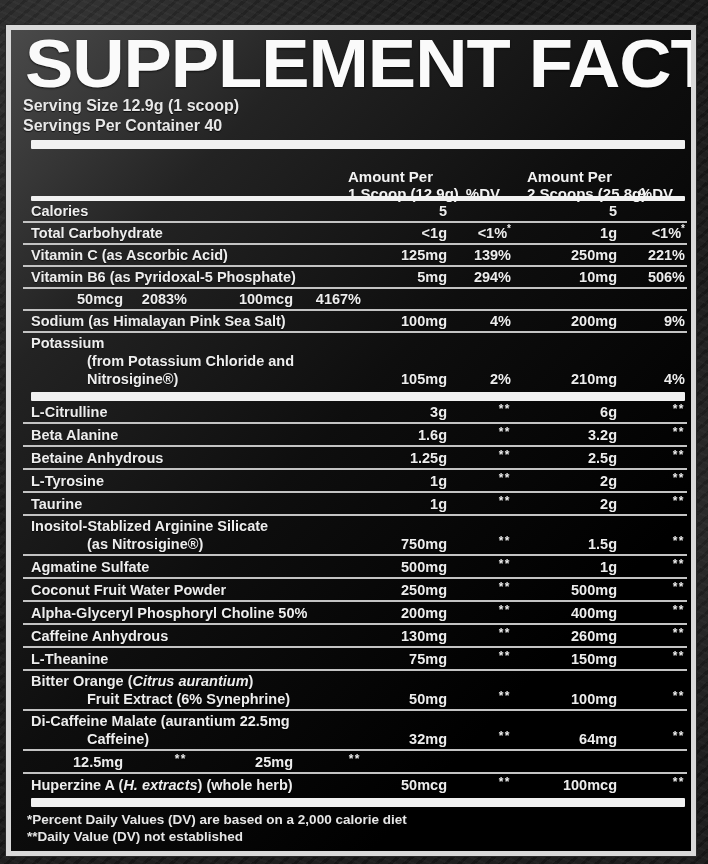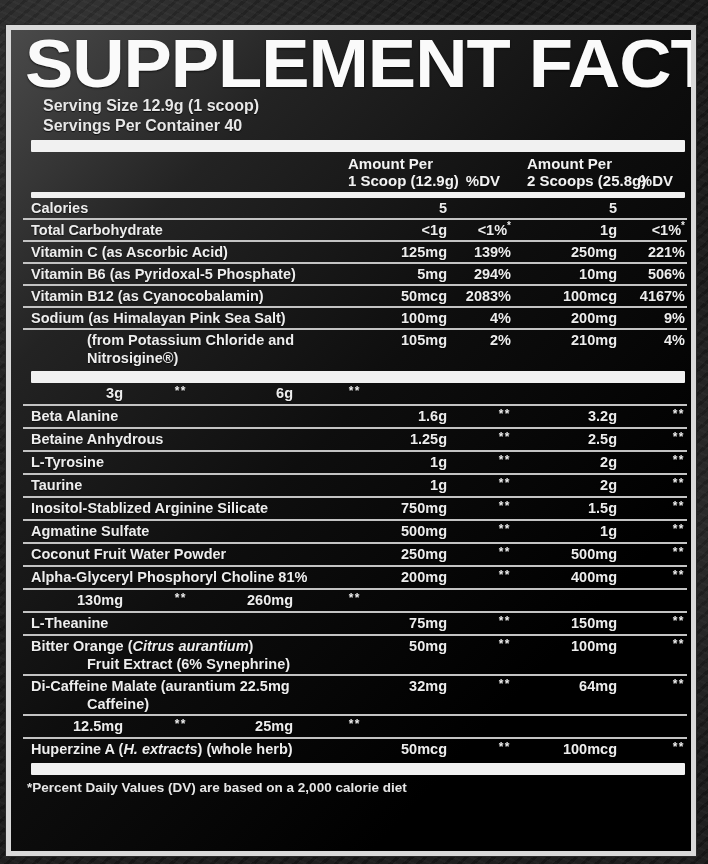--- a/index.html
+++ b/index.html
@@ -30,34 +30,34 @@
   }
   .title{
     height:56px;line-height:56px;
     font-size:69px;font-weight:bold;letter-spacing:-1px;
     transform:scaleX(1.05);transform-origin:left center;
     white-space:nowrap;color:#fafafa;margin:2px 0 4px 2px;
     text-shadow:0 1px 2px rgba(0,0,0,0.7);
   }
   .serv{
     font-size:16px;font-weight:bold;line-height:20px;
-    margin-left:20px;color:#e8e8e8;
+    margin-left:0;color:#e8e8e8;
     text-shadow:0 1px 1px rgba(0,0,0,0.7);
   }
   .bar{background:#f1f1f1;margin-left:8px;margin-right:2px;border-radius:1px;}
   .b1{height:12px;margin-top:4px;}
   .b2{height:6px;margin-top:2px;}
   .b3{height:12px;margin-top:3px;}
-  .colhdr{position:relative;height:37px;margin-top:1px;font-weight:bold;font-size:15px;line-height:17px;color:#f2f2f2;}
+  .colhdr{position:relative;height:37px;margin-top:17px;font-weight:bold;font-size:15px;line-height:17px;color:#f2f2f2;}
   .h-a1{position:absolute;left:325px;top:2px;}
   .h-dv1{position:absolute;left:428px;width:49px;top:19px;text-align:right;}
   .h-a2{position:absolute;left:504px;top:2px;}
   .h-dv2{position:absolute;left:601px;width:49px;top:19px;text-align:right;}
   .tbl{width:100%;}
-  .row{display:flex;align-items:flex-start;padding:1px 0 1px;}
+  .row{display:flex;align-items:flex-end;padding:1px 0 1px;}
   .row + .row{border-top:2px solid #c3c3c3;}
   .cell{font-size:14.5px;font-weight:bold;line-height:18px;color:#ededed;text-shadow:0 1px 1px rgba(0,0,0,0.6);}
   .name{flex:1;padding-left:8px;}
   .name .l2{padding-left:56px;}
   .a1{width:100px;text-align:right;}
   .d1{width:67px;text-align:right;padding-right:3px;box-sizing:border-box;}
   .a2{width:103px;text-align:right;}
   .d2{width:70px;text-align:right;padding-right:2px;box-sizing:border-box;}
   .it{font-style:italic;margin-top:31px;}
   .nd{font-size:12px;letter-spacing:1.5px;position:relative;top:-3px;}
@@ -121,52 +121,53 @@
         <div class="row">
           <div class="cell name">
             <div class="l1"><span>Vitamin B6 (as Pyridoxal-5 Phosphate)</span></div>
           </div>
           <div class="cell a1">5mg</div>
           <div class="cell d1">294%</div>
           <div class="cell a2">10mg</div>
           <div class="cell d2">506%</div>
         </div>
         <div class="row">
-          <div class="cell name">
-            <div class="l1"><span>Vitamin B12 (as Cyanocobalamin)</span></div>
-          </div>
           <div class="cell a1">50mcg</div>
           <div class="cell d1">2083%</div>
           <div class="cell a2">100mcg</div>
           <div class="cell d2">4167%</div>
         </div>
         <div class="row">
           <div class="cell name">
             <div class="l1"><span>Sodium (as Himalayan Pink Sea Salt)</span></div>
           </div>
           <div class="cell a1">100mg</div>
           <div class="cell d1">4%</div>
           <div class="cell a2">200mg</div>
           <div class="cell d2">9%</div>
         </div>
         <div class="row">
           <div class="cell name">
+            <div class="l1"><span>Potassium</span></div>
             <div class="l2"><span>(from Potassium Chloride and Nitrosigine®)</span></div>
           </div>
           <div class="cell a1">105mg</div>
           <div class="cell d1">2%</div>
           <div class="cell a2">210mg</div>
           <div class="cell d2">4%</div>
         </div>
       </div>
 
     <div class="bar b3"></div>
 
     <div class="tbl">
         <div class="row">
+          <div class="cell name">
+            <div class="l1"><span>L-Citrulline</span></div>
+          </div>
           <div class="cell a1">3g</div>
           <div class="cell d1"><span class="nd">**</span></div>
           <div class="cell a2">6g</div>
           <div class="cell d2"><span class="nd">**</span></div>
         </div>
         <div class="row">
           <div class="cell name">
             <div class="l1"><span>Beta Alanine</span></div>
           </div>
           <div class="cell a1">1.6g</div>
@@ -197,20 +198,21 @@
             <div class="l1"><span>Taurine</span></div>
           </div>
           <div class="cell a1">1g</div>
           <div class="cell d1"><span class="nd">**</span></div>
           <div class="cell a2">2g</div>
           <div class="cell d2"><span class="nd">**</span></div>
         </div>
         <div class="row">
           <div class="cell name">
             <div class="l1"><span>Inositol-Stablized Arginine Silicate</span></div>
+            <div class="l2"><span>(as Nitrosigine®)</span></div>
           </div>
           <div class="cell a1">750mg</div>
           <div class="cell d1"><span class="nd">**</span></div>
           <div class="cell a2">1.5g</div>
           <div class="cell d2"><span class="nd">**</span></div>
         </div>
         <div class="row">
           <div class="cell name">
             <div class="l1"><span>Agmatine Sulfate</span></div>
           </div>
@@ -223,28 +225,31 @@
           <div class="cell name">
             <div class="l1"><span>Coconut Fruit Water Powder</span></div>
           </div>
           <div class="cell a1">250mg</div>
           <div class="cell d1"><span class="nd">**</span></div>
           <div class="cell a2">500mg</div>
           <div class="cell d2"><span class="nd">**</span></div>
         </div>
         <div class="row">
           <div class="cell name">
-            <div class="l1"><span>Alpha-Glyceryl Phosphoryl Choline 81%</span></div>
+            <div class="l1"><span>Alpha-Glyceryl Phosphoryl Choline 50%</span></div>
           </div>
           <div class="cell a1">200mg</div>
           <div class="cell d1"><span class="nd">**</span></div>
           <div class="cell a2">400mg</div>
           <div class="cell d2"><span class="nd">**</span></div>
         </div>
         <div class="row">
+          <div class="cell name">
+            <div class="l1"><span>Caffeine Anhydrous</span></div>
+          </div>
           <div class="cell a1">130mg</div>
           <div class="cell d1"><span class="nd">**</span></div>
           <div class="cell a2">260mg</div>
           <div class="cell d2"><span class="nd">**</span></div>
         </div>
         <div class="row">
           <div class="cell name">
             <div class="l1"><span>L-Theanine</span></div>
           </div>
           <div class="cell a1">75mg</div>
@@ -286,15 +291,16 @@
           <div class="cell d1"><span class="nd">**</span></div>
           <div class="cell a2">100mcg</div>
           <div class="cell d2"><span class="nd">**</span></div>
         </div>
       </div>
 
     <div class="bar b3"></div>
 
     <div class="footnotes">
       <div>*Percent Daily Values (DV) are based on a 2,000 calorie diet</div>
+      <div>**Daily Value (DV) not established</div>
     </div>
   </div>
 </div>
 
 </body></html>

